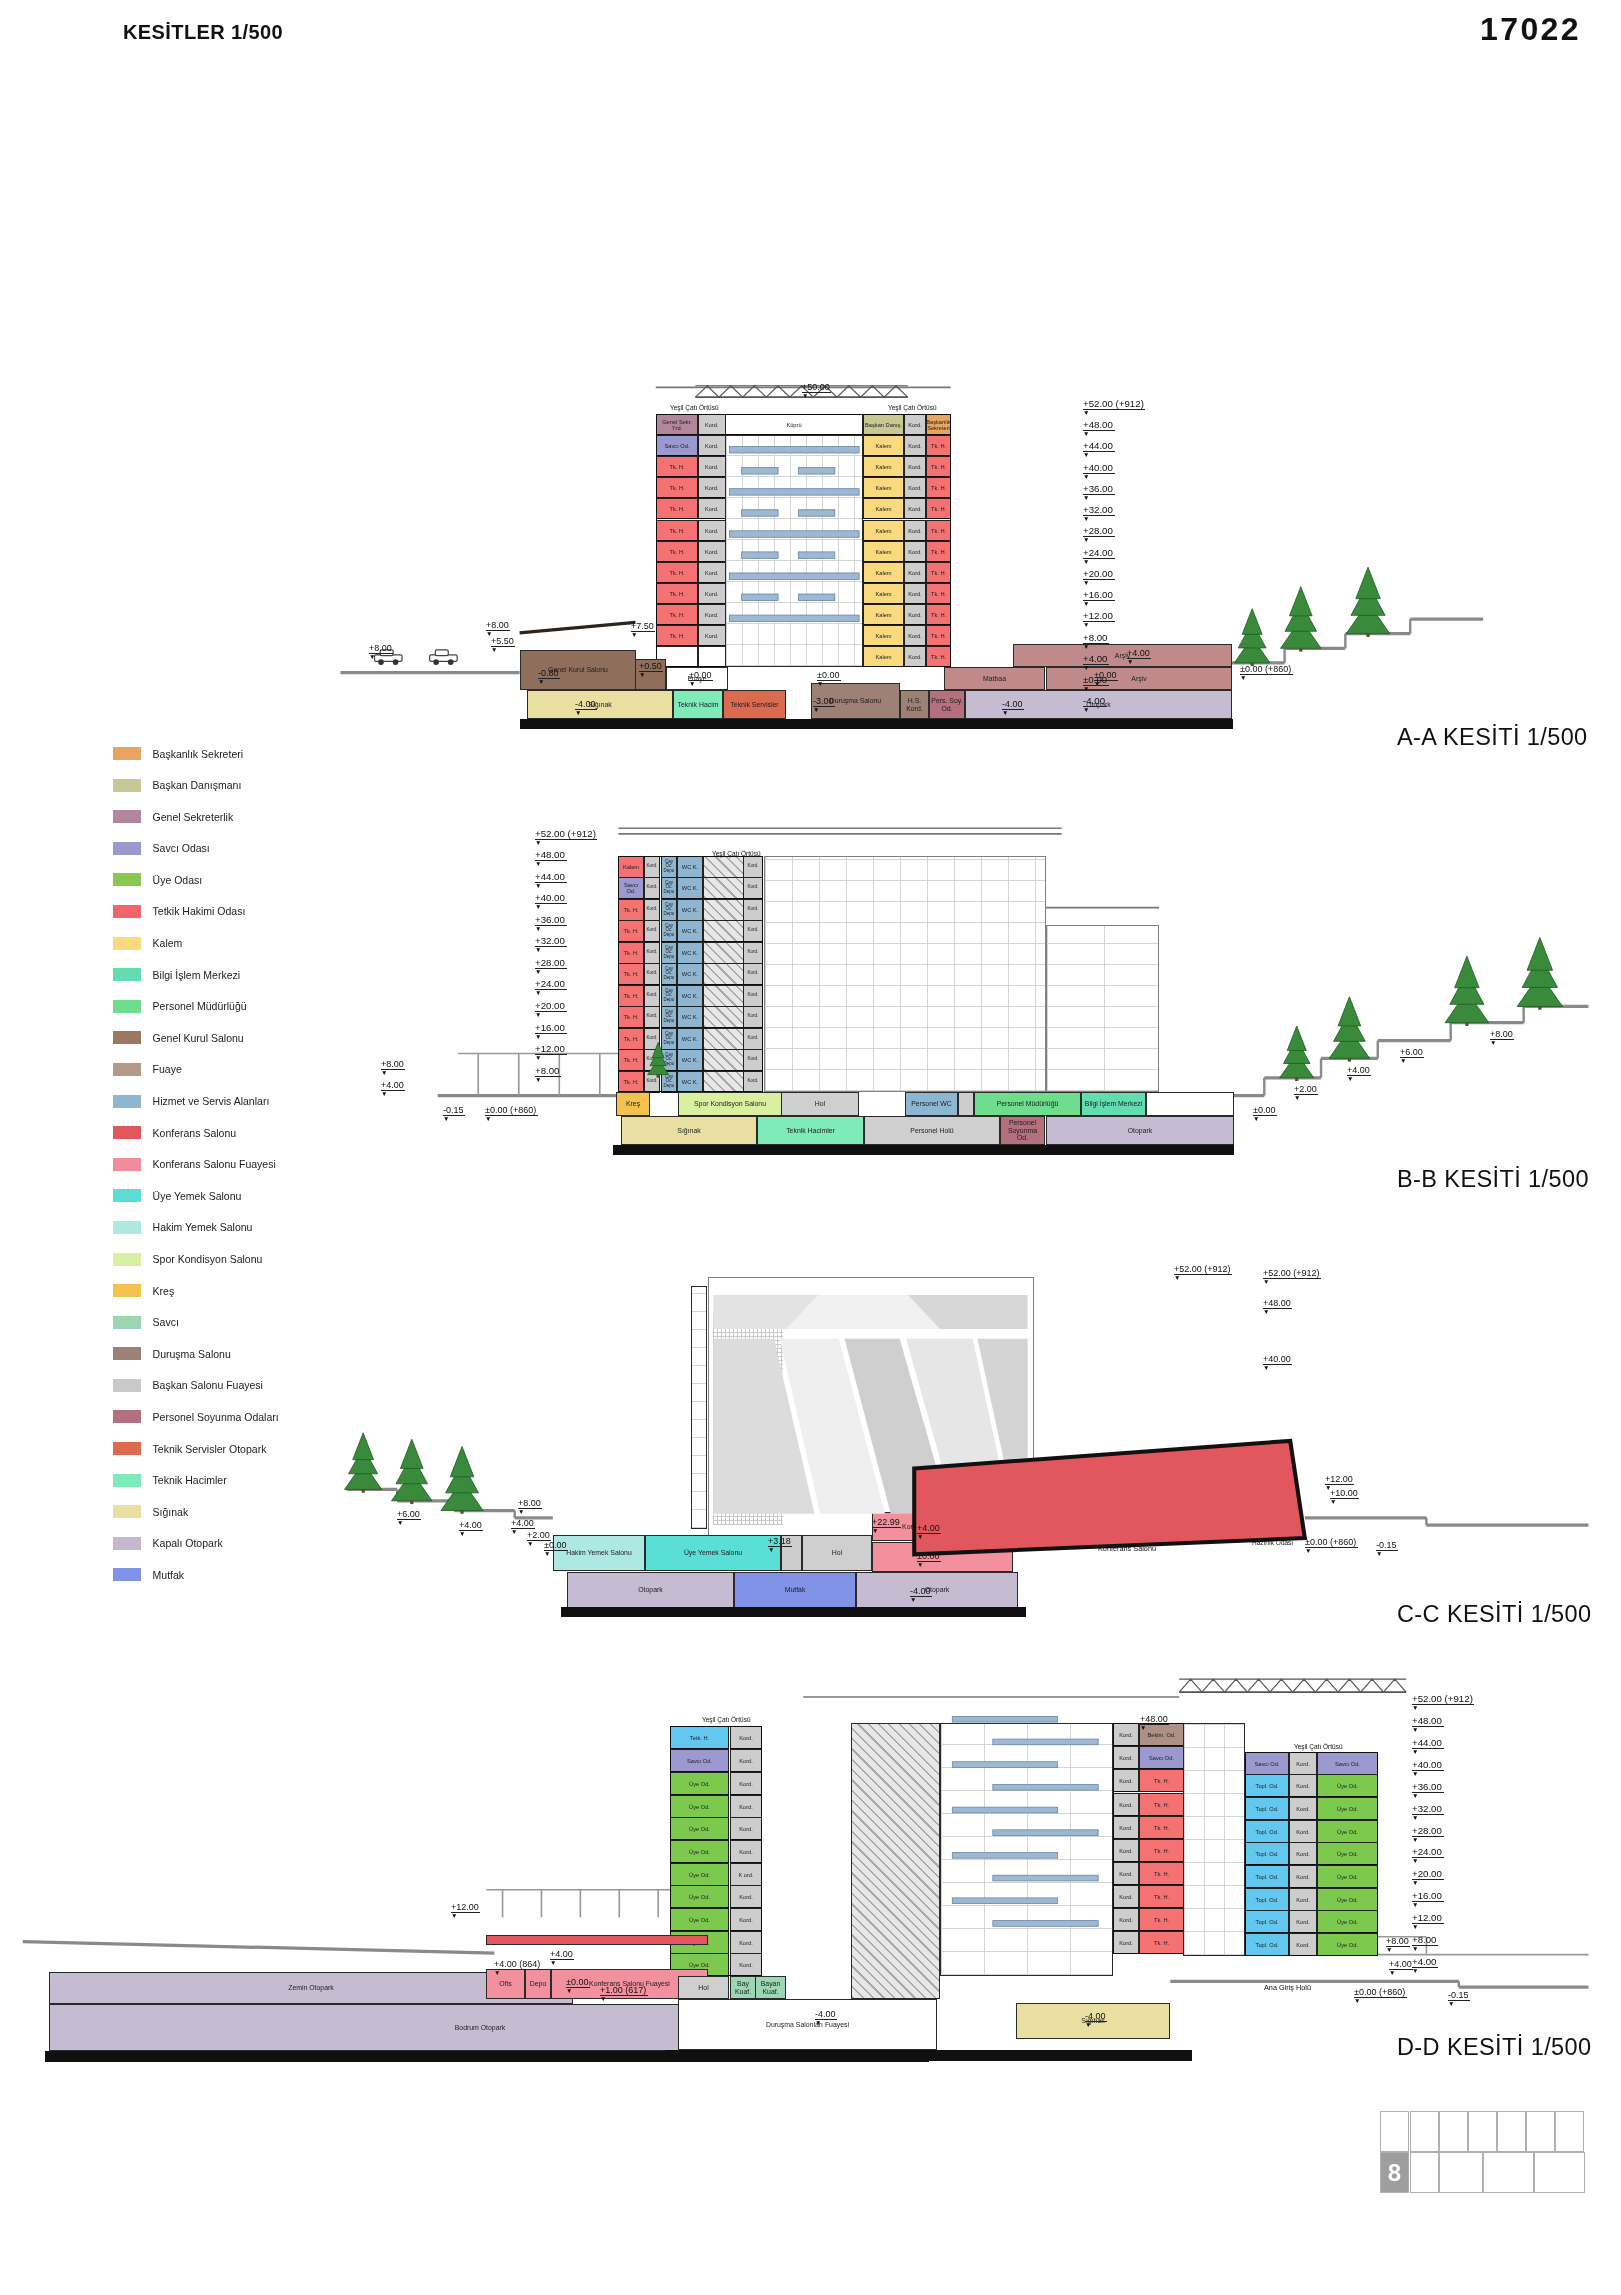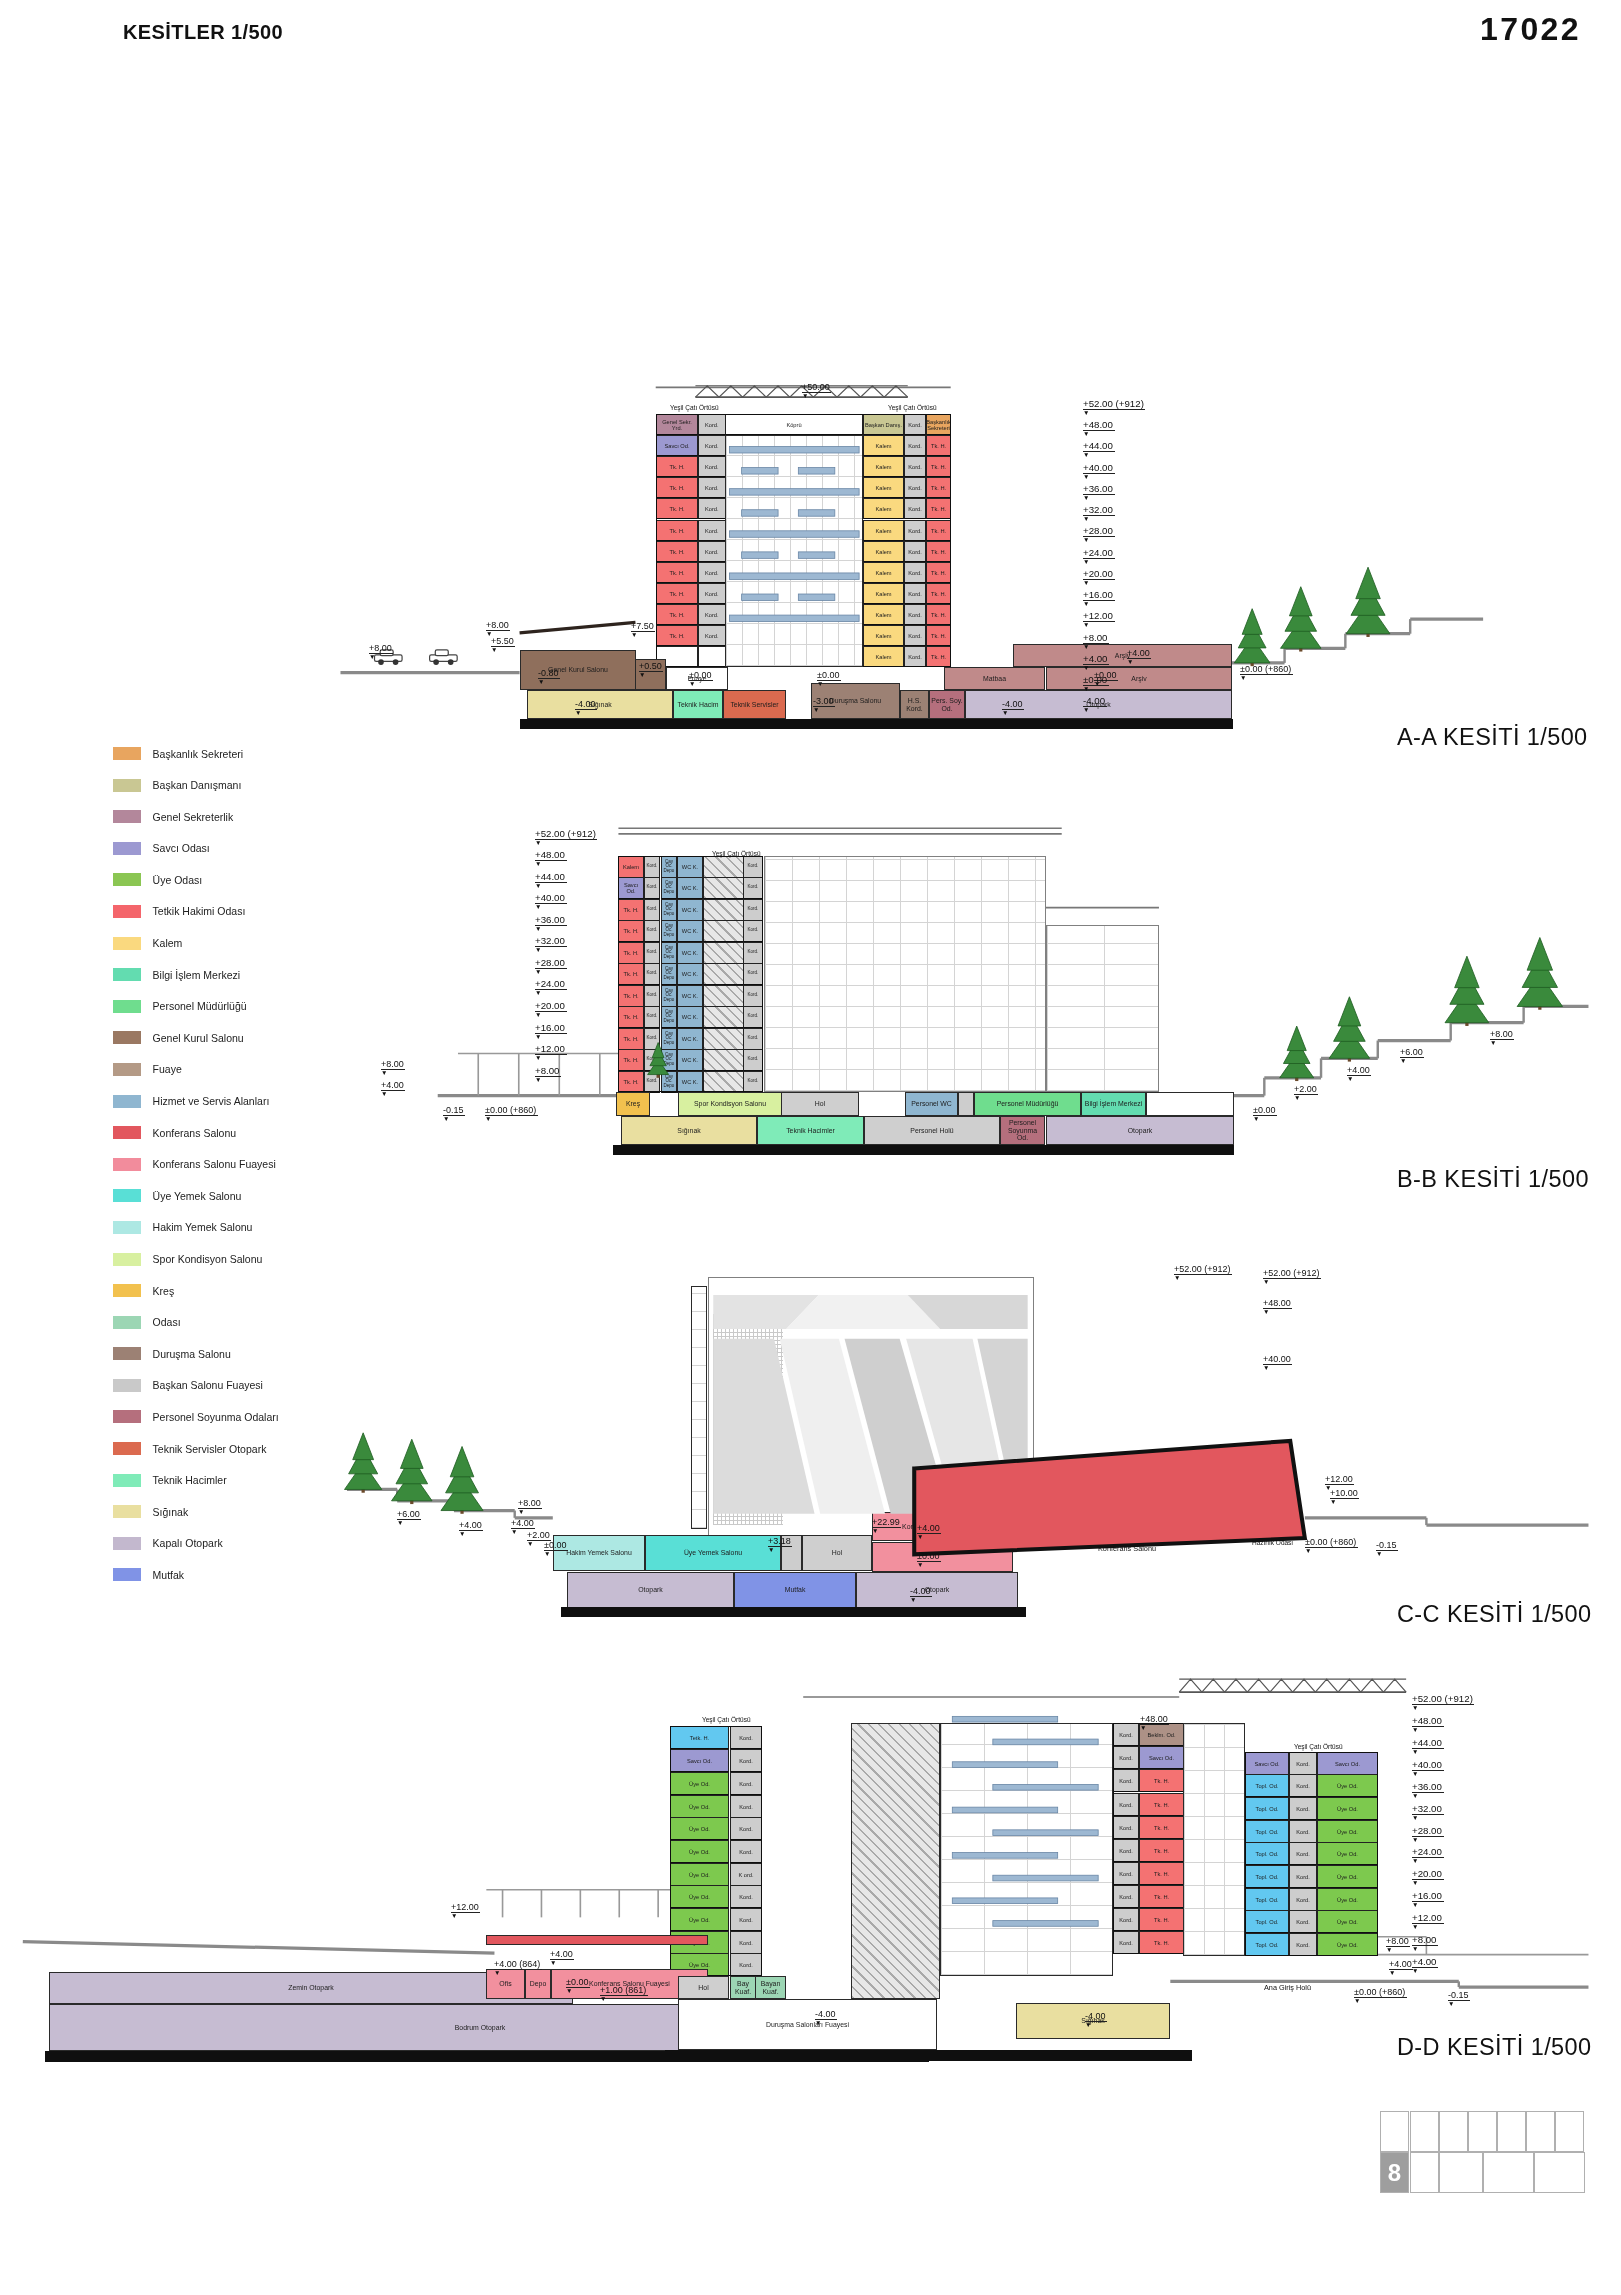--- a/index.html
+++ b/index.html
@@ -1001,21 +1001,21 @@
       <div class="lbl mk" style="left: 917px; top: 1534px; font-size: 9px;"><span>±0.00</span></div>
       <div class="lbl" style="left: 1098px; top: 1527px; font-size: 7.3px;"><span>Konferans Salonu</span></div>
       <div class="lbl" style="left: 1252px; top: 1522px; font-size: 6.5px;"><span>Hazırlık Odası</span></div>
       <div class="lbl mk" style="left: 1325px; top: 1457px; font-size: 9px;"><span>+12.00</span></div>
       <div class="lbl mk" style="left: 1330px; top: 1471px; font-size: 9px;"><span>+10.00</span></div>
       <div class="lbl mk" style="left: 1305px; top: 1520px; font-size: 9px;"><span>±0.00 (+860)</span></div>
       <div class="lbl mk" style="left: 1376px; top: 1523px; font-size: 9px;"><span>-0.15</span></div>
       <div class="lbl mk" style="left: 910px; top: 1569px; font-size: 9px;"><span>-4.00</span></div>
       <div class="lbl mk" style="left: 451px; top: 1885px; font-size: 9px;"><span>+12.00</span></div>
       <div class="lbl mk" style="left: 494px; top: 1942px; font-size: 9px;"><span>+4.00 (864)</span></div>
-      <div class="lbl mk" style="left: 600px; top: 1968px; font-size: 9px;"><span>+1.00 (861)</span></div>
+      <div class="lbl mk" style="left: 600px; top: 1968px; font-size: 9px;"><span>+1.00 (617)</span></div>
       <div class="lbl mk" style="left: 550px; top: 1932px; font-size: 9px;"><span>+4.00</span></div>
       <div class="lbl mk" style="left: 566px; top: 1960px; font-size: 9px;"><span>±0.00</span></div>
       <div class="lbl mk" style="left: 815px; top: 1992px; font-size: 9px;"><span>-4.00</span></div>
       <div class="lbl mk" style="left: 1085px; top: 1994px; font-size: 9px;"><span>-4.00</span></div>
       <div class="lbl" style="left: 702px; top: 1699px; font-size: 6.5px;"><span>Yeşil Çatı Örtüsü</span></div>
       <div class="lbl" style="left: 1294px; top: 1726px; font-size: 6.5px;"><span>Yeşil Çatı Örtüsü</span></div>
       <div class="lbl mk" style="left: 1386px; top: 1919px; font-size: 9px;"><span>+8.00</span></div>
       <div class="lbl mk" style="left: 1389px; top: 1942px; font-size: 9px;"><span>+4.00</span></div>
       <div class="lbl mk" style="left: 1354px; top: 1970px; font-size: 9px;"><span>±0.00 (+860)</span></div>
       <div class="lbl mk" style="left: 1448px; top: 1973px; font-size: 9px;"><span>-0.15</span></div>
@@ -1107,21 +1107,21 @@
       <div class="leg-item">
         <div class="leg-swatch" style="background: rgb(216, 240, 160);"></div>
         <div class="leg-label"><span>Spor Kondisyon Salonu</span></div>
       </div>
       <div class="leg-item">
         <div class="leg-swatch" style="background: rgb(242, 193, 78);"></div>
         <div class="leg-label"><span>Kreş</span></div>
       </div>
       <div class="leg-item">
         <div class="leg-swatch" style="background: rgb(156, 214, 180);"></div>
-        <div class="leg-label"><span>Odası</span></div>
+        <div class="leg-label"><span>Savcı</span></div>
       </div>
       <div class="leg-item">
         <div class="leg-swatch" style="background: rgb(156, 129, 116);"></div>
         <div class="leg-label"><span>Duruşma Salonu</span></div>
       </div>
       <div class="leg-item">
         <div class="leg-swatch" style="background: rgb(201, 201, 201);"></div>
         <div class="leg-label"><span>Başkan Salonu Fuayesi</span></div>
       </div>
       <div class="leg-item">

